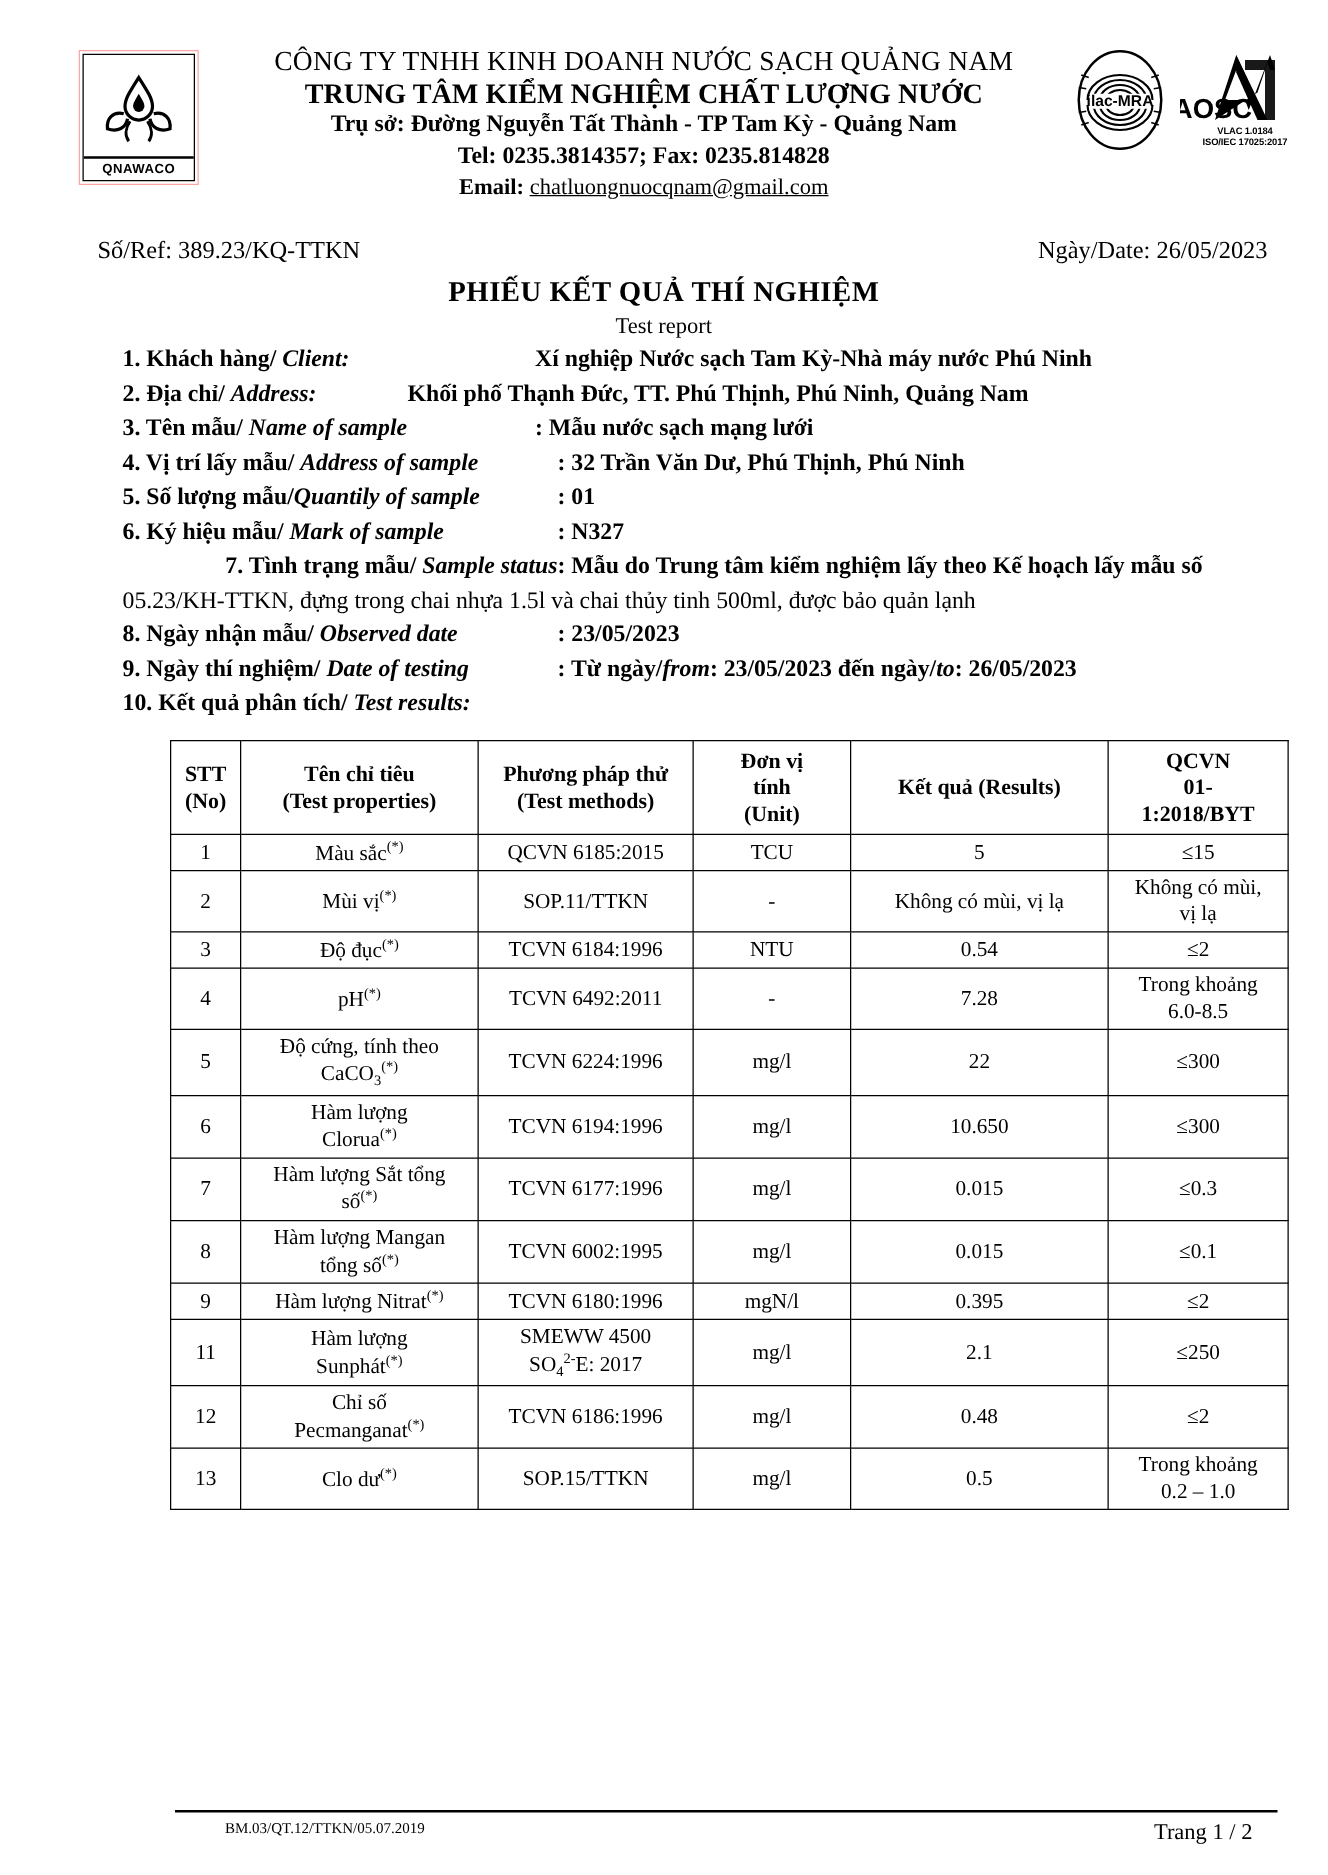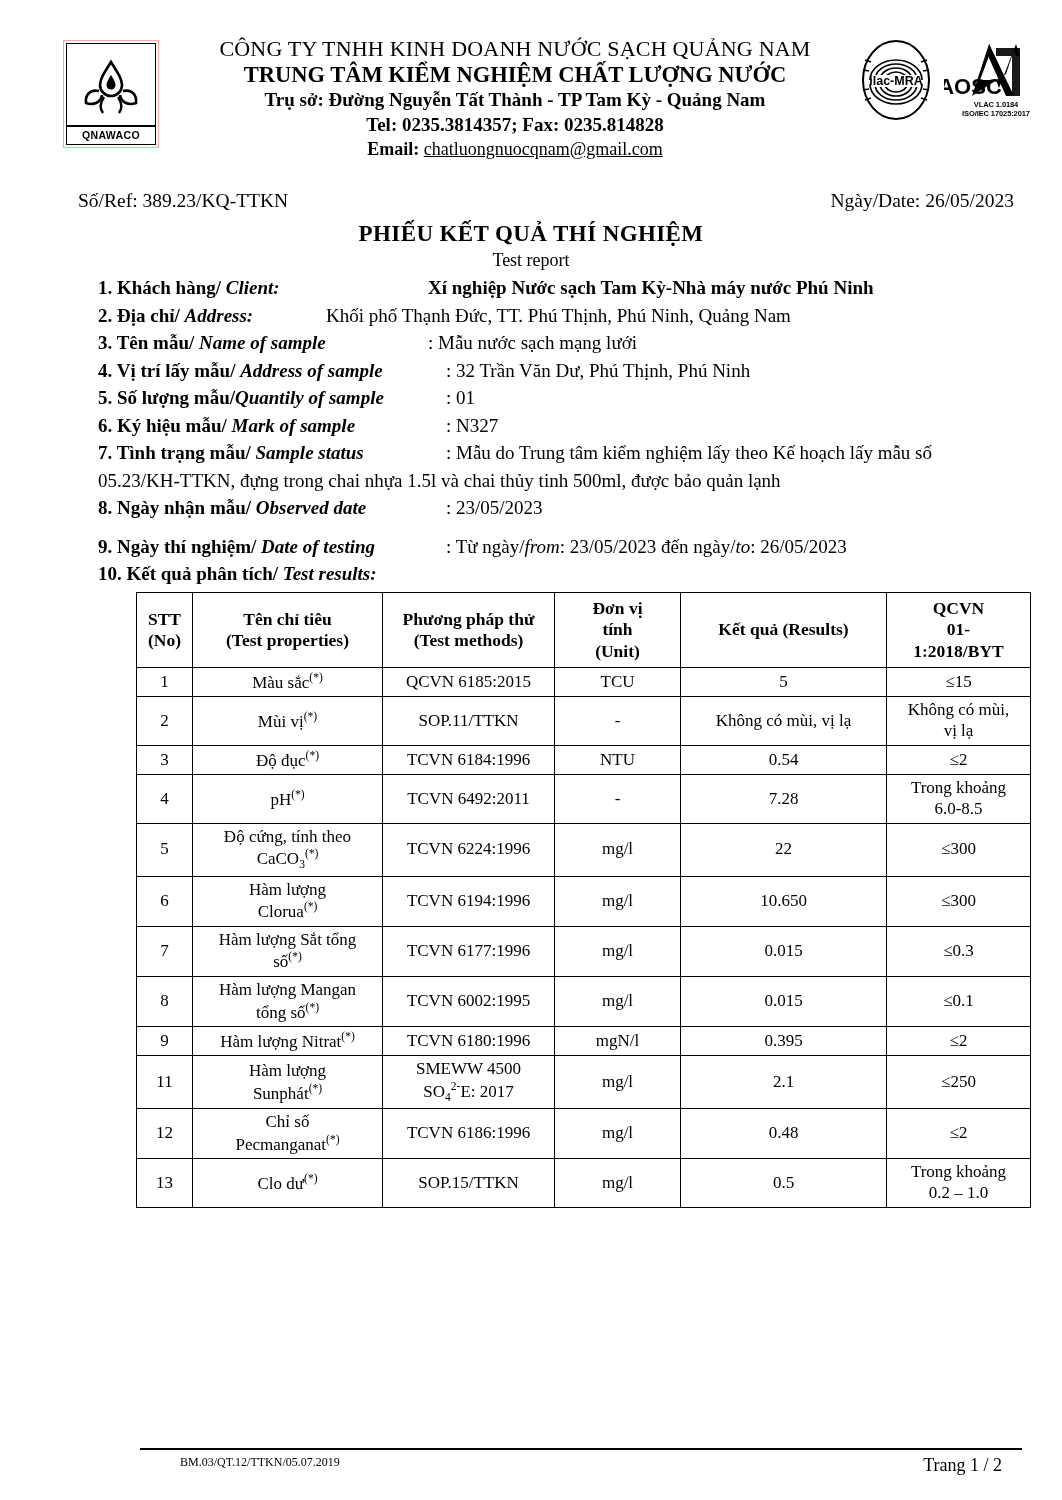--- a/index.html
+++ b/index.html
@@ -191,37 +191,37 @@
     align-items: baseline;
     white-space: nowrap;
   }
   .info-label {
     font-weight: bold;
     flex: 0 0 auto;
   }
   .info-label i { font-style: italic; }
   .info-value {
     flex: 0 0 auto;
-    font-weight: normal;
+    font-weight: bold;
   }
   .info-value.bold { font-weight: bold; }
   .info-wrap-line {
     white-space: nowrap;
     font-weight: normal;
   }
   
   .w-client   .info-label { width: 330px; }
   .w-address  .info-label { width: 228px; }
   .w-name     .info-label { width: 330px; }
   .w-addrsmp  .info-label { width: 348px; }
   .w-qty      .info-label { width: 348px; }
   .w-mark     .info-label { width: 348px; }
-  .w-status   .info-label { width: 348px; }
+  .w-status   .info-label { width: 348px; text-align: right; }
   .w-obs      .info-label { width: 348px; }
-  .w-testing  .info-label { width: 348px; margin-top: 11px; }
+  .w-testing  .info-label { width: 348px; }
 
   .info-results-label {
     font-weight: bold;
     font-size: 19px;
   }
   .info-results-label i { font-style: italic; }
 
   
   .results-table {
     position: absolute;

